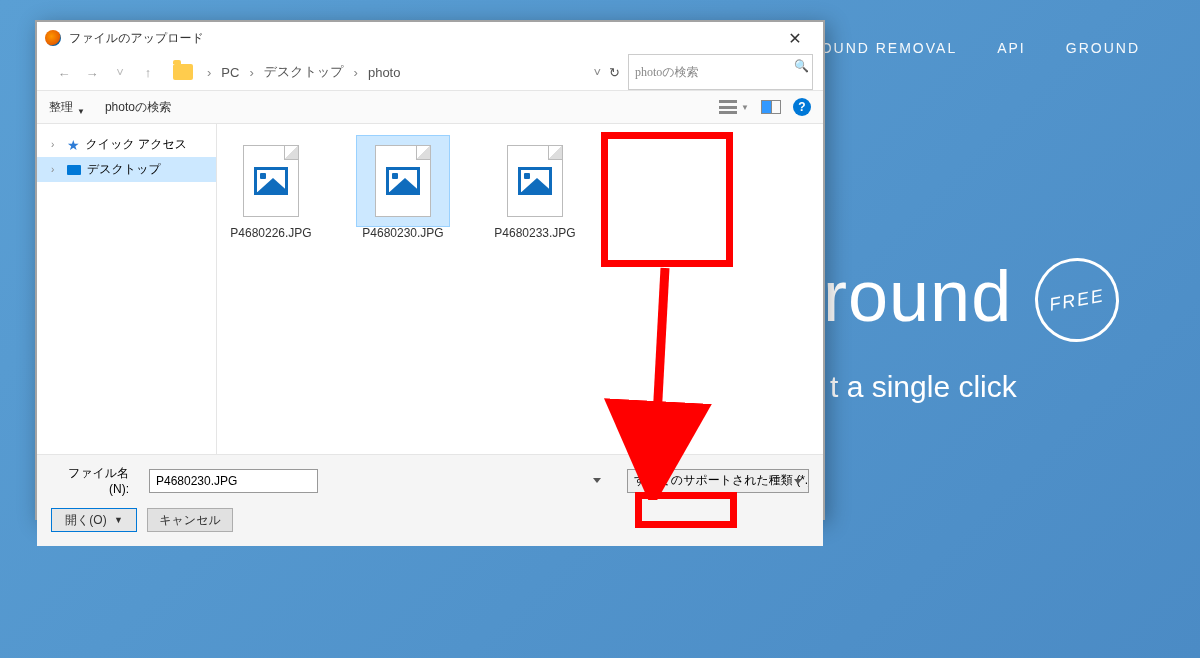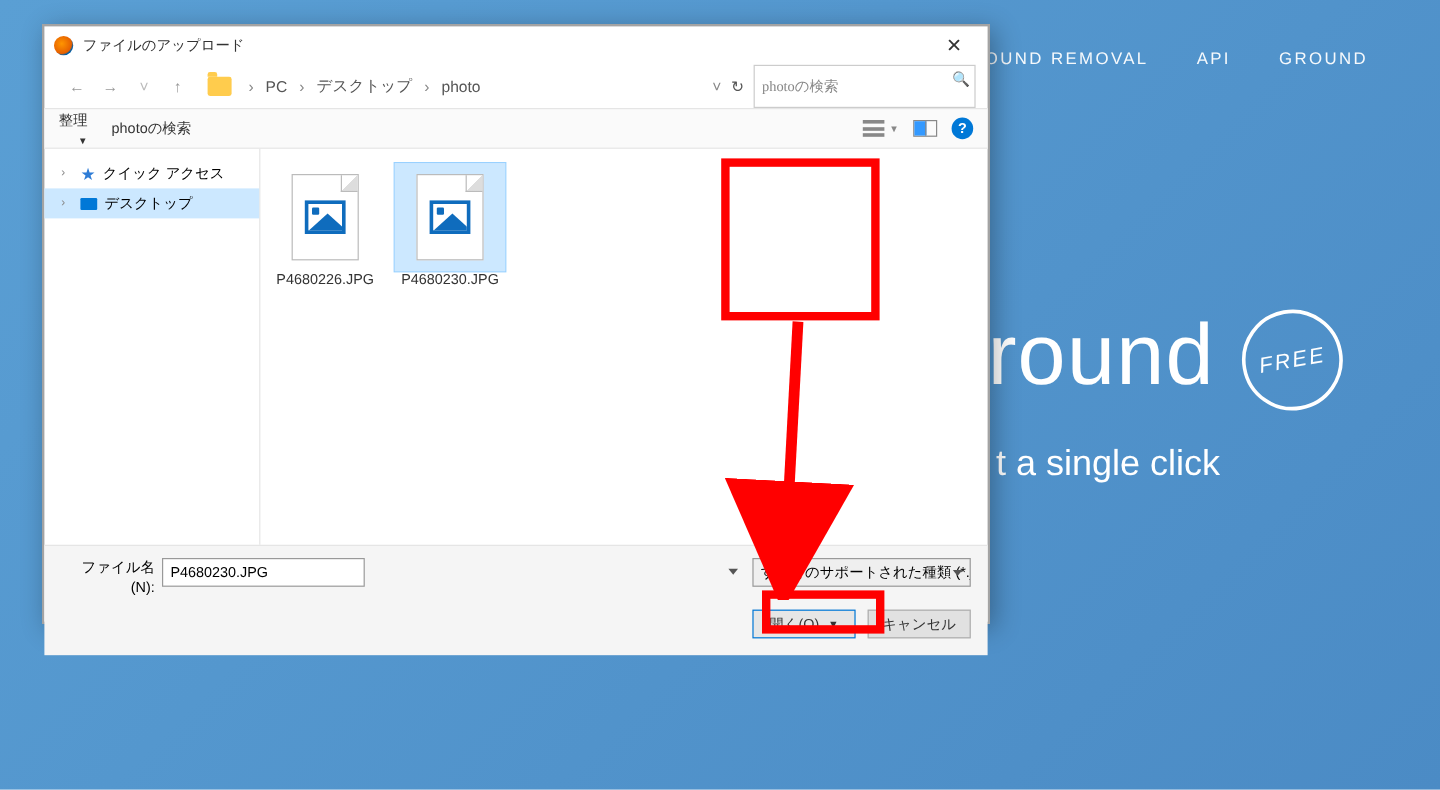--- a/index.html
+++ b/index.html
@@ -71,61 +71,61 @@
   display:flex; align-items:center;font-family:Liberation Serif, serif;
 }
 .search-box .mag {
   position:absolute; right:4px; top:4px; width:14px; height:14px;
 }
 .toolbar {
   height:34px; border-top:1px solid #e5e5e5; border-bottom:1px solid #e5e5e5;
   background:#fafafa; display:flex; align-items:center; padding:0 12px;
   font-size:12px; color:#333;
 }
-.toolbar .tbtn { display:flex; align-items:flex-end; gap:4px; margin-right:20px;flex-direction:column; }
+.toolbar .tbtn { display:flex; align-items:flex-end; gap:4px; margin-right:20px; }
 .toolbar .right { margin-left:auto; display:flex; align-items:center; gap:12px; }
 .view-btn { width:18px; height:14px; display:flex; flex-direction:column; justify-content:space-between; }
 .view-btn div { height:3px; background:#888; }
 .preview-btn { width:20px; height:14px; border:1px solid #888; display:flex; }
 .preview-btn div { flex:1; border-right:1px solid #888; }
 .preview-btn div:first-child { background:#3399ff; }
 .help-btn { width:18px; height:18px; border-radius:50%; background:#0078d7; color:#fff; display:flex; align-items:center; justify-content:center; font-size:12px; font-weight:bold; }
 .body-area { display:flex; height:330px; }
 .sidebar { width:180px; border-right:1px solid #e5e5e5; padding:8px 0; font-size:12px; }
 .side-item { display:flex; align-items:center; gap:6px; padding:4px 8px 4px 14px; }
 .side-item.sel { background:#cce8ff; }
 .expand { width:10px; color:#888; font-size:10px; }
 .star-icon { color:#2e7cd6; font-size:14px; }
 .desk-icon { width:14px; height:10px; background:#0078d7; border-radius:1px; }
 .file-area { flex:1; padding:12px 8px; overflow:auto; }
-.file-grid { display:flex; flex-wrap:wrap; gap:24px 12px; }
+.file-grid { display:flex; flex-wrap:wrap; gap:24px 40px; }
 .file-item { width:92px; text-align:center; font-size:12px; color:#333; cursor:pointer; }
 .file-item.selected .thumb-box { background:#cce8ff; outline:1px solid #99d1ff; }
 .thumb-box { width:92px; height:90px; display:flex; align-items:center; justify-content:center; padding:8px; }
 .doc-page {
   width:56px; height:72px; background:#fff; border:1px solid #bbb; position:relative;
   display:flex; align-items:center; justify-content:center;
 }
 .doc-corner { position:absolute; top:0; right:0; width:14px; height:14px; background:linear-gradient(135deg, transparent 49%, #ddd 50%); border-left:1px solid #bbb; border-bottom:1px solid #bbb; }
 .img-glyph {
   width:34px; height:28px; border:3px solid #0f6cbd; background:#fff; position:relative; overflow:hidden;
 }
 .img-glyph:before { content:""; position:absolute; left:3px; top:3px; width:6px; height:6px; background:#0f6cbd; border-radius:1px; }
 .img-glyph:after { content:""; position:absolute; left:-4px; bottom:-4px; width:0; height:0; border-left:20px solid transparent; border-right:20px solid transparent; border-bottom:18px solid #0f6cbd; }
 .footer {
   border-top:1px solid #e5e5e5; padding:10px 14px 14px;
   background:#f5f5f5;
 }
-.fn-row { display:flex; align-items:flex-start; gap:6px; font-size:12px; margin-bottom:12px; }
+.fn-row { display:flex; align-items:center; gap:20px; font-size:12px; margin-bottom:12px; }
 .fn-label { width:78px; text-align:right; }
 .fn-input { flex:1; height:24px; border:1px solid #999; padding:0 6px; font-size:12px; background:#fff; }
 .fn-combo { position:relative; }
 .fn-combo:after { content:""; position:absolute; right:6px; top:9px; border-left:4px solid transparent; border-right:4px solid transparent; border-top:5px solid #555; }
 .type-combo { width:182px; height:24px; border:1px solid #999; padding:0 20px 0 6px; font-size:12px; background:#efefef; display:flex; align-items:center; overflow:hidden; white-space:nowrap; }
-.btn-row { display:flex; justify-content:flex-end; gap:10px; }
+.btn-row { display:flex; gap:10px; }
 .dlg-btn {
   min-width:86px; height:24px; border:1px solid #adadad; background:#e1e1e1;
   font-size:12px; color:#333; display:flex; align-items:center; justify-content:center; cursor:pointer;
 }
 
 .red-box { position:absolute; border:7px solid #f00; pointer-events:none; }
 .arrow-svg { position:absolute; pointer-events:none; }
 </style>
 </head>
 <body>
@@ -220,20 +220,29 @@
           </div>
           <div class="file-item selected">
             <div class="thumb-box">
               <div class="doc-page">
                 <span class="doc-corner"></span>
                 <div class="img-glyph"></div>
               </div>
             </div>
             <div>P4680230.JPG</div>
           </div>
+          <div class="file-item">
+            <div class="thumb-box">
+              <div class="doc-page">
+                <span class="doc-corner"></span>
+                <div class="img-glyph"></div>
+              </div>
+            </div>
+            <div>P4680233.JPG</div>
+          </div>
         </div>
     </div>
   </div>
 
   <div class="footer">
     <div class="fn-row">
       <span class="fn-label">ファイル名(N):</span>
       <div class="fn-combo" style="flex:1">
         <input class="fn-input" value="P4680230.JPG" style="">
       </div>

